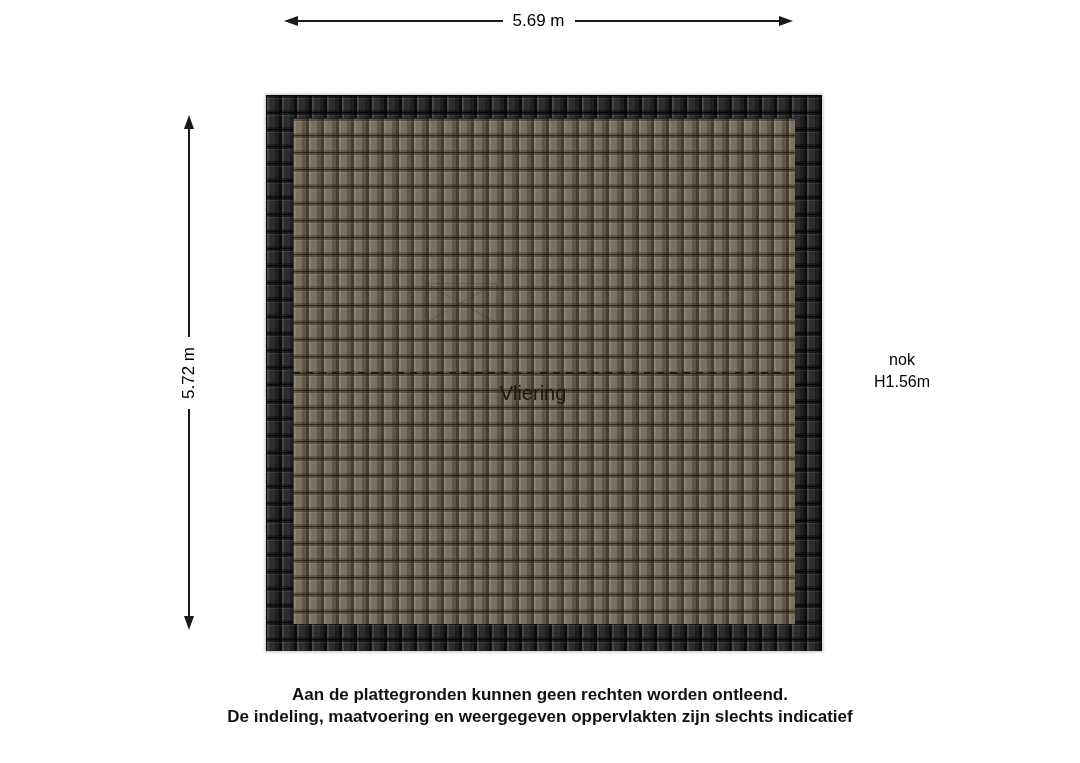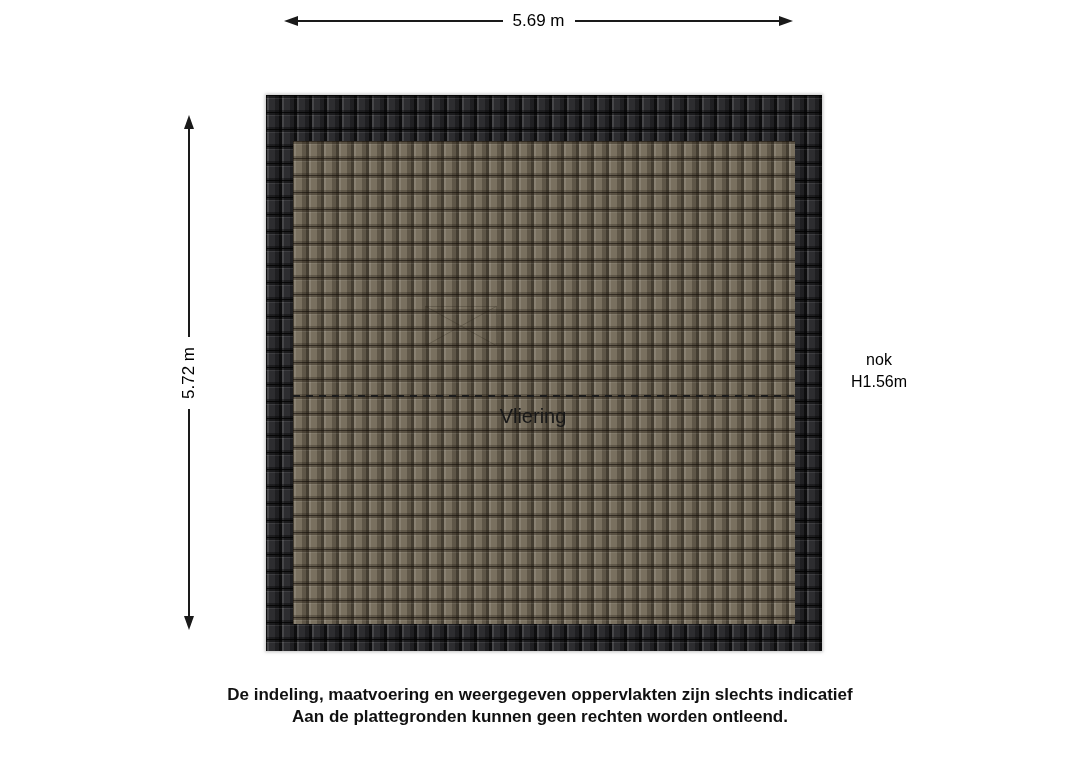--- a/index.html
+++ b/index.html
@@ -47,21 +47,20 @@
         rgba(40,32,22,0.40) 1px 3px,
         rgba(255,255,255,0.07) 3px 4px,
         rgba(0,0,0,0) 4px 15px,
         rgba(30,24,16,0.28) 15px 17px),
       repeating-linear-gradient(to right,
         rgba(25,20,12,0.55) 0 1px,
         rgba(255,255,255,0.12) 1px 3px,
         rgba(0,0,0,0) 3px 9px,
         rgba(35,28,18,0.30) 9px 13px,
         rgba(25,20,12,0.55) 13px 15px);
-    margin-top: 23px;
   }
   .ridge-line {
     position: absolute;
     left: 0; right: 0; top: 254px;
     height: 2px;
     background-image: repeating-linear-gradient(to right,
       var(--ridge-dash, #1c1c1c) 0 7px, transparent 7px 13px);
   }
   .room-label {
     position: absolute;
@@ -109,21 +108,21 @@
   }
   .dim-text.vertical {
     padding: 10px 0;
     writing-mode: vertical-rl;
     transform: rotate(180deg);
   }
 
   
   .nok-label {
     position: absolute;
-    left: 844px; top: 349px;
+    left: 867px; top: 349px;
     width: 70px;
     text-align: center;
     font-size: 16px;
     line-height: 22px;
     color: #000;
   }
 
   
   .disclaimer {
     position: absolute;
@@ -167,17 +166,17 @@
       <div class="room-label">Vliering</div>
     </div>
   </div>
 
   <div class="nok-label">
     <div>nok</div>
     <div>H1.56m</div>
   </div>
 
   <div class="disclaimer">
+    <div>Aan de plattegronden kunnen geen rechten worden ontleend.</div>
     <div>De indeling, maatvoering en weergegeven oppervlakten zijn slechts indicatief</div>
-    <div>Aan de plattegronden kunnen geen rechten worden ontleend.</div>
   </div>
 
 </div>
 
 </body></html>

